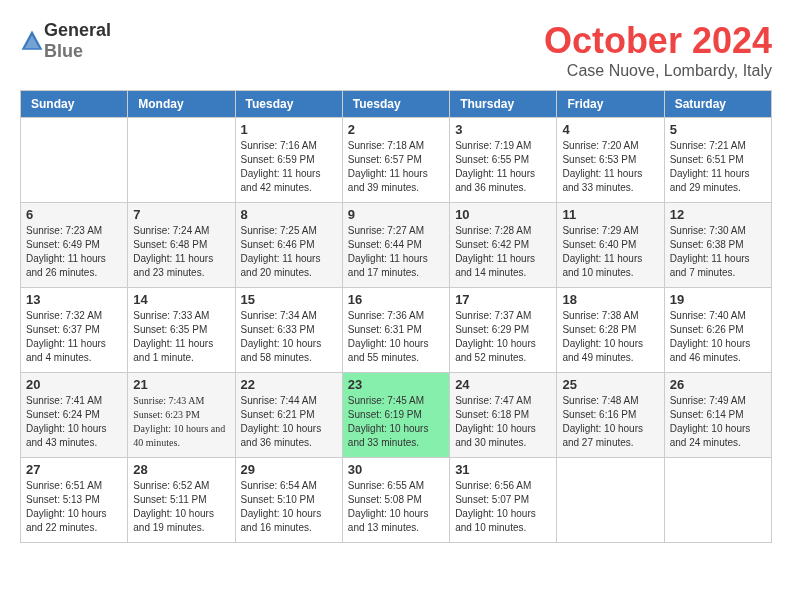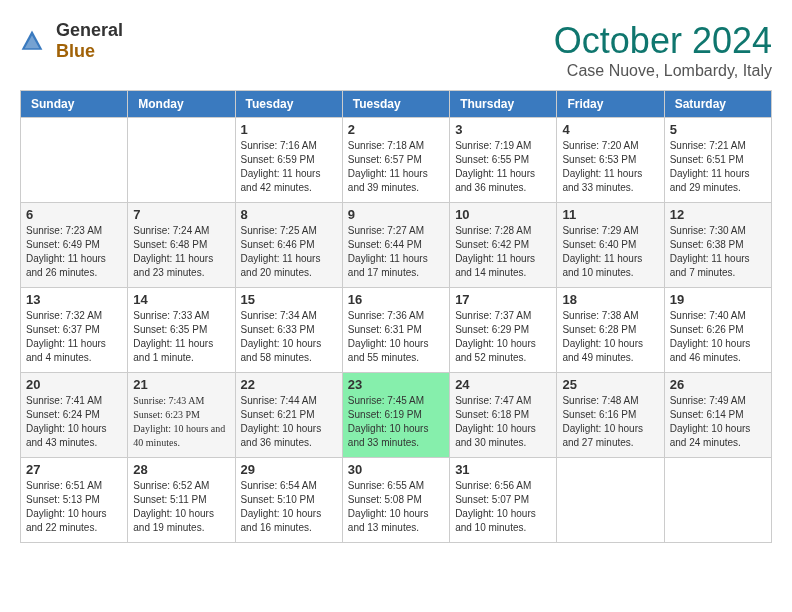--- a/index.html
+++ b/index.html
@@ -12,33 +12,33 @@
     }
     .header {
       display: flex;
       justify-content: space-between;
       align-items: flex-start;
       margin-bottom: 10px;
     }
     .logo {
       display: flex;
       align-items: center;
-      gap: 12px;
+      gap: 0;
     }
     .logo-icon {
       width: 24px;
       height: 24px;
     }
     .title-block {
       text-align: right;
     }
     .month-title {
       font-size: 36px;
-      font-weight: normal;
-      color: #0f766e;
+      font-weight: bold;
+      color: #ef4444;
     }
     .location-title {
       font-size: 16px;
       color: #555;
     }
     table {
       width: 100%;
       border-collapse: collapse;
       table-layout: fixed;
     }
@@ -83,21 +83,21 @@
 <body>
 
 <div class="header">
   <div class="logo">
     <svg class="logo-icon" viewBox="0 0 30 30" xmlns="http://www.w3.org/2000/svg">
       <polygon points="15,2 28,26 2,26" fill="#3a7abf"></polygon>
       <polygon points="15,8 24,24 6,24" fill="#fff" opacity="0.3"></polygon>
     </svg>
     <div>
       <span style="font-size:18px;font-weight:bold;color:#333;">General</span><br>
-      <span style="font-size:18px;font-weight:bold;color:#a16207;">Blue</span>
+      <span style="font-size:18px;font-weight:bold;color:#737373;">Blue</span>
     </div>
   </div>
   <div class="title-block">
     <div class="month-title">October 2024</div>
     <div class="location-title">Case Nuove, Lombardy, Italy</div>
   </div>
 </div>
 
 <table>
   <thead>

